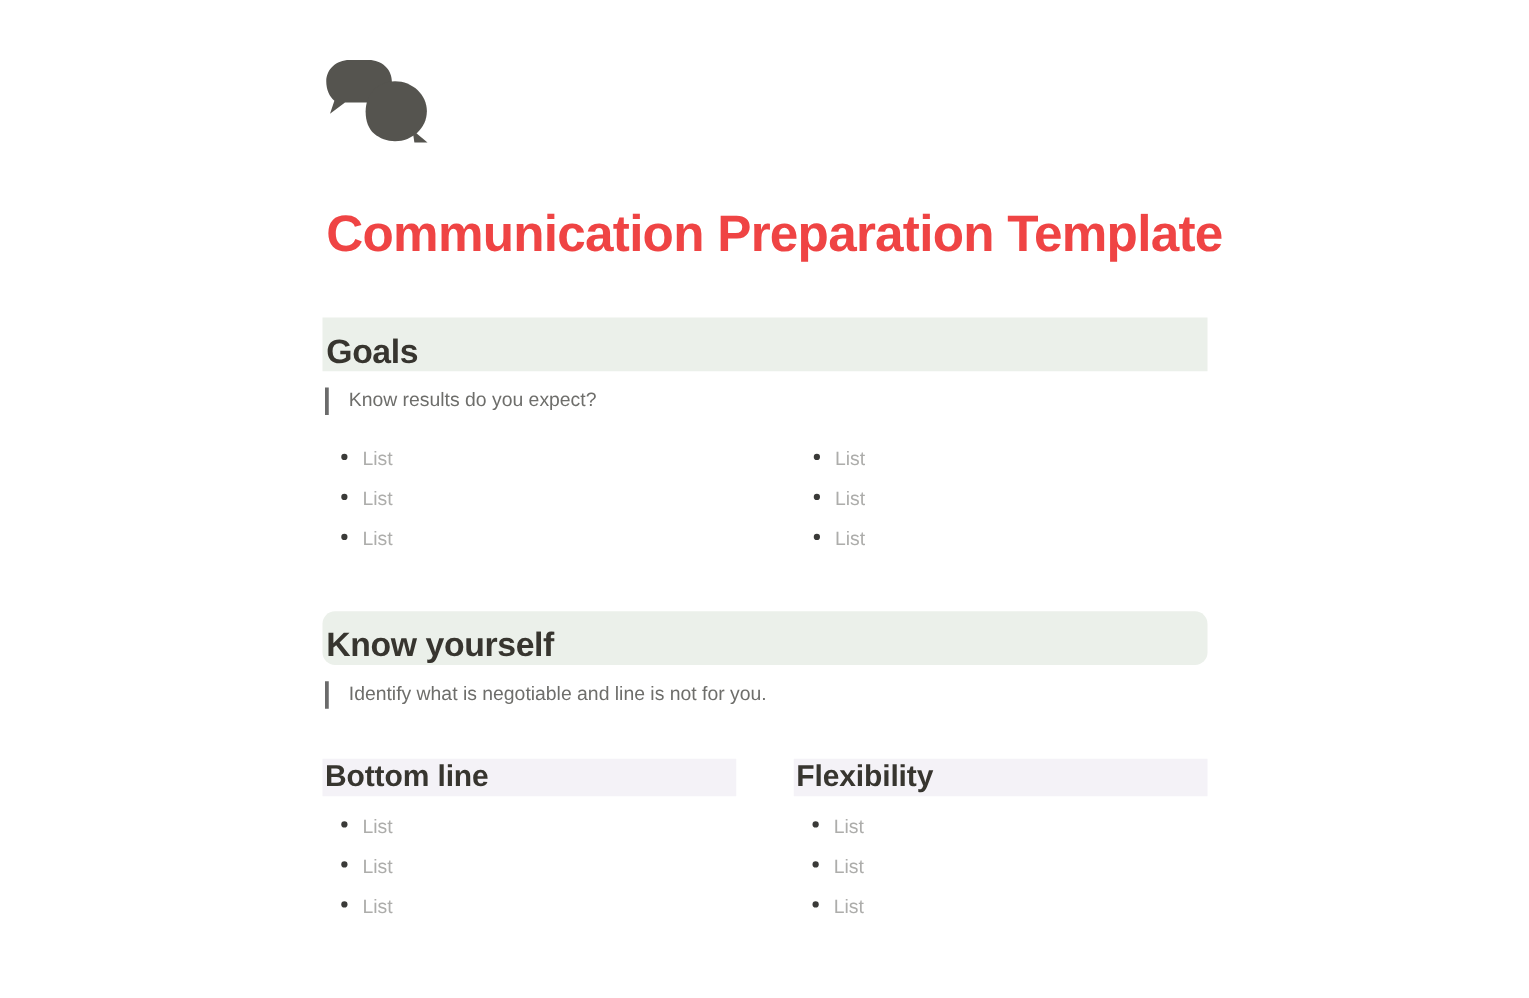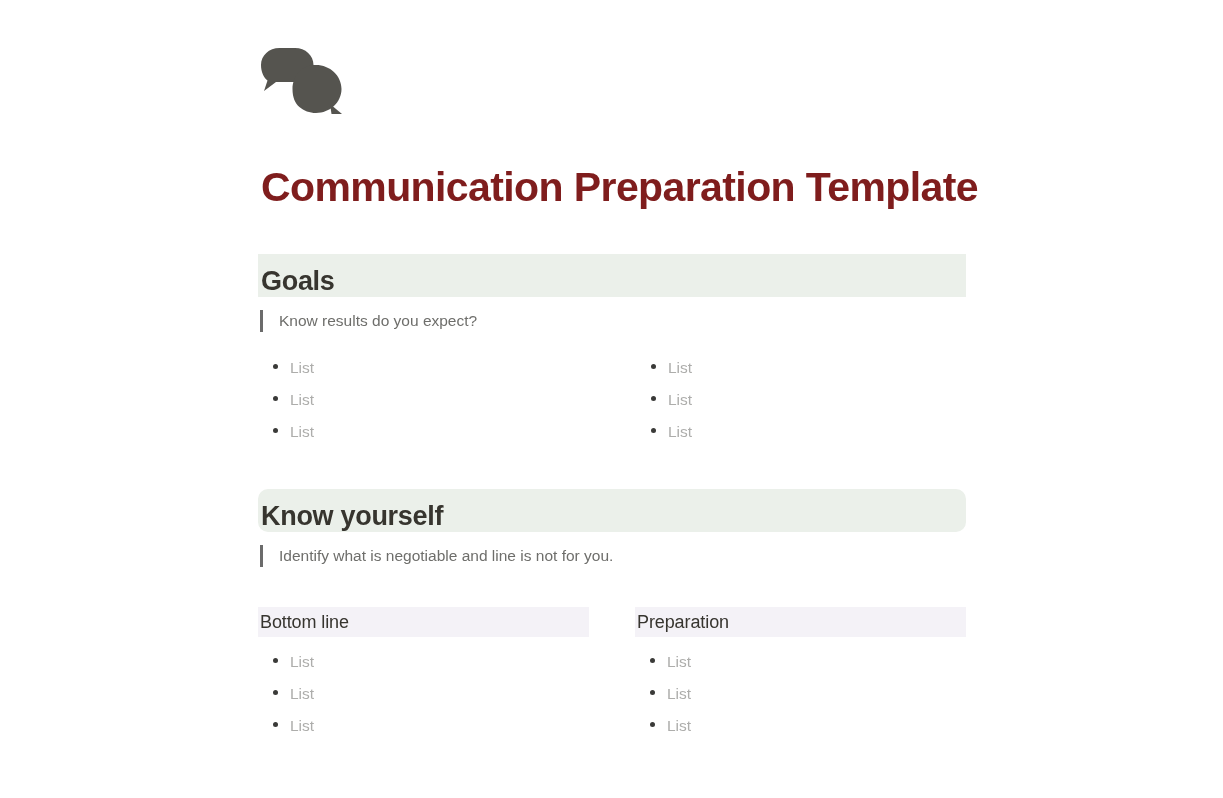--- a/index.html
+++ b/index.html
@@ -40,21 +40,21 @@
   
   .doc-title {
     margin: 0;
     padding: 0;
     margin-top: 47px;
     margin-left: 3px;
     font-size: 41px;
     font-weight: 700;
     line-height: 48px;
     letter-spacing: -0.6px;
-    color: #7f1d1d;
+    color: #ef4444;
     white-space: nowrap;
   }
 
   
   .section-band {
     margin-top: 43px;
     background: #ebf0ea;
     height: 43px;
     width: 708px;
     display: flex;
@@ -140,22 +140,22 @@
   .sub-band {
     background: #f4f2f7;
     height: 30px;
     display: flex;
     align-items: center;
     box-sizing: border-box;
     padding-left: 2px;
   }
   .sub-band h3 {
     margin: 0;
-    font-size: 18px;
-    font-weight: 400;
+    font-size: 24px;
+    font-weight: 700;
     line-height: 22px;
     letter-spacing: -0.1px;
     color: #37352f;
   }
 
   .subsections {
     margin-top: 40px;
     display: flex;
     width: 708px;
   }
@@ -252,21 +252,21 @@
           </li>
           <li>
             <span class="bullet-dot"></span>
             <span class="bullet-text">List</span>
           </li>
         </ul>
       </div>
 
       <div class="subcol gap">
         <div class="sub-band">
-          <h3>Preparation</h3>
+          <h3>Flexibility</h3>
         </div>
         <ul class="bullet-list">
           <li>
             <span class="bullet-dot"></span>
             <span class="bullet-text">List</span>
           </li>
           <li>
             <span class="bullet-dot"></span>
             <span class="bullet-text">List</span>
           </li>

